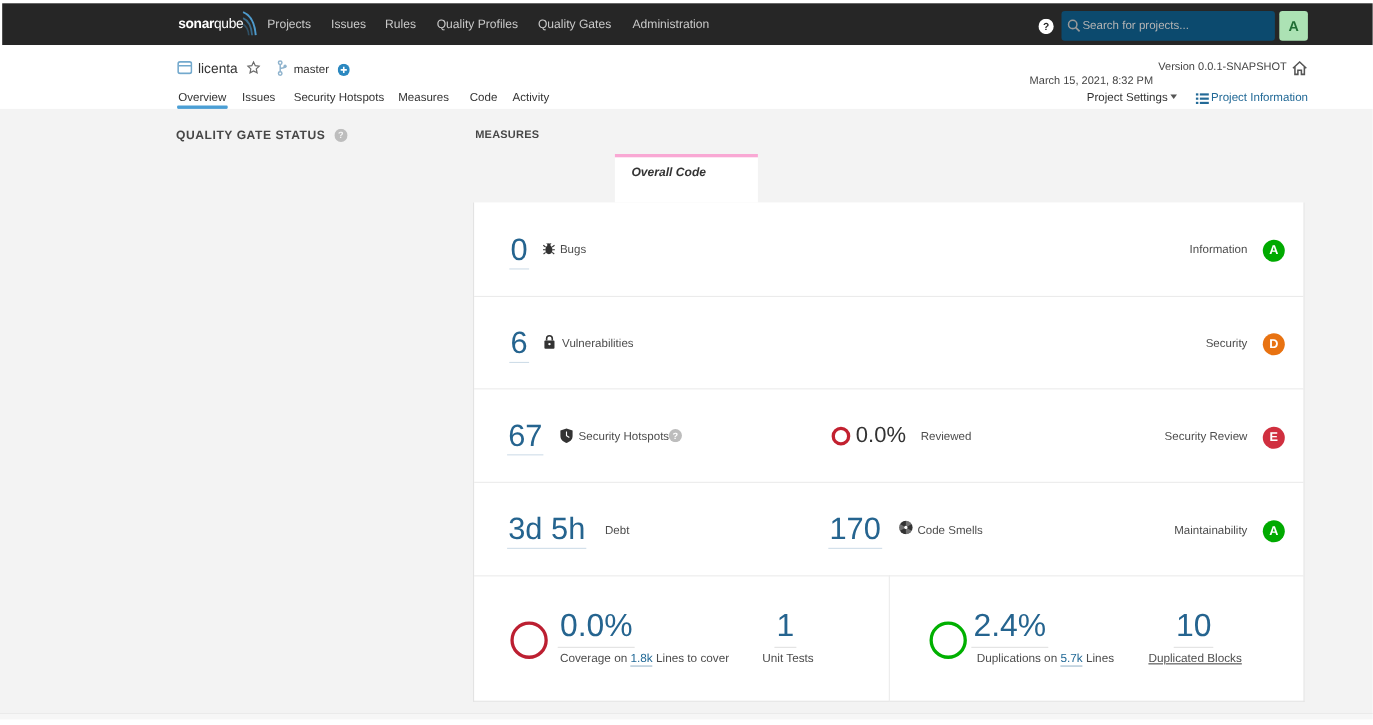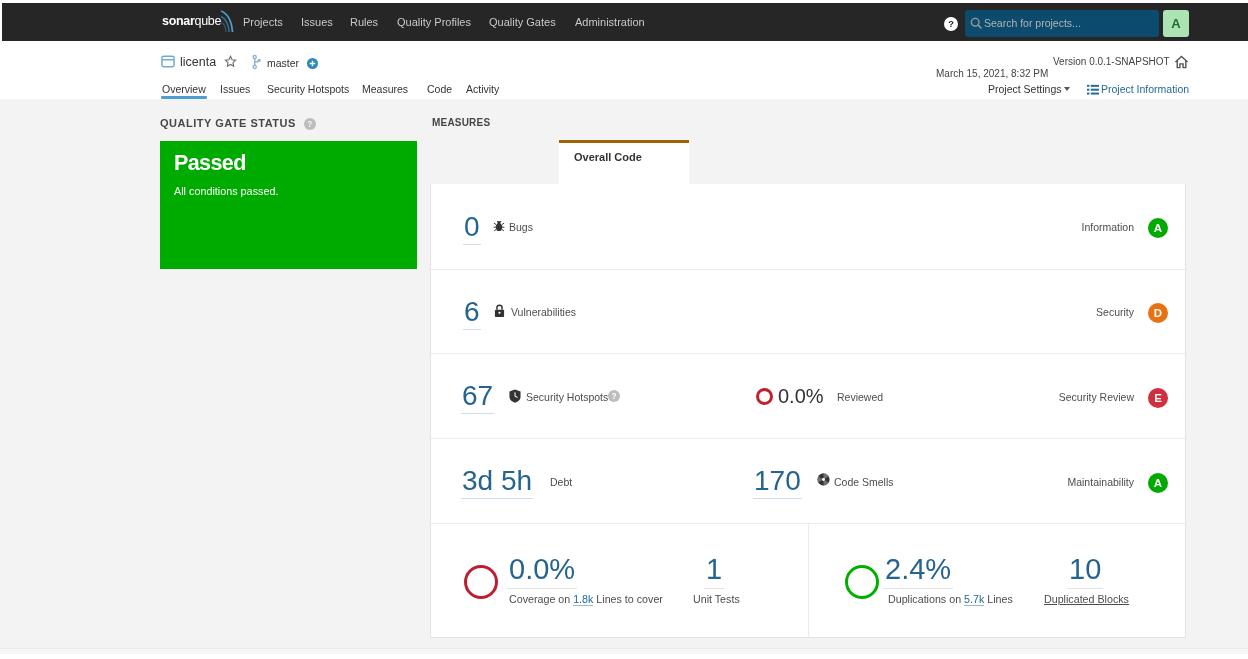--- a/index.html
+++ b/index.html
@@ -20,21 +20,21 @@
 
 #content { position:absolute; left:0px; top:99px; width:1248px; height:549px; background:#f3f3f3; }
 #footer { position:absolute; left:0; top:648px; width:1248px; height:6px; background:#f6f6f6; border-top:1px solid #e9e9e9; }
 .seclabel { position:absolute; font-size:11px; font-weight:bold; color:#474747; letter-spacing:0.5px; white-space:nowrap; }
 #gatebox { position:absolute; left:160px; top:141px; width:257px; height:128px; background:#00ab00; }
 #gatebox h1 { color:#fff; font-size:21.5px; letter-spacing:-0.6px; font-weight:bold; margin:10px 0 0 14px; }
 #gatebox p { color:#fff; font-size:10.8px; margin:9px 0 0 14px; }
 
 #tab-new { position:absolute; left:430px; top:141px; width:129px; height:43px; background:#f1f1f1; border:1px solid #e6e6e6; border-bottom:none; }
 #tab-new span { position:absolute; left:13px; top:16px; font-size:11px; font-weight:bold; color:#333; }
-#tab-overall { position:absolute; left:559px; top:140px; width:130px; height:44px; background:#fff; border-top:3px solid #a16207; }
+#tab-overall { position:absolute; left:559px; top:140px; width:130px; height:44px; background:#fff; border-top:3px solid #f9a8d4;font-style:italic; }
 #tab-overall span { position:absolute; left:15px; top:8px; font-size:11px; font-weight:bold; color:#333; }
 #panel { position:absolute; left:430px; top:184px; width:756px; height:454px; background:#fff; border:1px solid #e3e3e3; border-top:none; }
 .rowsep { position:absolute; left:0; width:754px; height:1px; background:#ebebeb; }
 .bignum { position:absolute; font-size:28px; line-height:28px; color:#25648f; border-bottom:1px solid #cfdde8; padding:0 1px 3px 1px; white-space:nowrap; }
 .mlabel { position:absolute; font-size:10.5px; color:#4d4d4d; white-space:nowrap; }
 .rlabel { position:absolute; font-size:10.5px; color:#4d4d4d; text-align:right; right:51px; white-space:nowrap; }
 .rating { position:absolute; left:717px; width:20px; height:20px; border-radius:50%; color:#fff; font-size:11.5px; font-weight:bold; text-align:center; line-height:20px; }
 .ring-sm { position:absolute; width:17px; height:17px; border-radius:50%; border:3px solid #c2202f; box-sizing:border-box; }
 .ring-lg { position:absolute; width:34px; height:34px; border-radius:50%; border:3.5px solid #bc1f31; }
 .bigpct { position:absolute; font-size:29px; line-height:29px; color:#25648f; border-bottom:1px solid #e2e2e2; padding:0 2px 4px 2px; white-space:nowrap; }
@@ -120,24 +120,20 @@
     <div id="ov-underline"></div>
   </div>
 
   <div id="content"></div>
   <div id="footer"></div>
 
   <span class="seclabel" style="left:160px;top:117px;">QUALITY GATE STATUS <svg style="display:inline-block;vertical-align:-3px;margin-left:5px;" width="12" height="12" viewBox="0 0 13 13">
         <circle cx="6.5" cy="6.5" r="6.5" fill="#bdbdbd"></circle>
         <text x="6.5" y="9.6" font-size="9" font-weight="bold" fill="#f3f3f3" text-anchor="middle">?</text>
       </svg></span>
-  <div id="gatebox">
-      <h1>Passed</h1>
-      <p>All conditions passed.</p>
-    </div>
 
   <span class="seclabel" style="left:432px;top:117px;letter-spacing:0.2px;font-size:10px;">MEASURES</span>
   <div id="tab-overall">
       <span>Overall Code</span>
     </div>
 
   <div id="panel">
     <div class="rowsep" style="top:85px;"></div>
     <div class="rowsep" style="top:169px;"></div>
     <div class="rowsep" style="top:254px;"></div>

